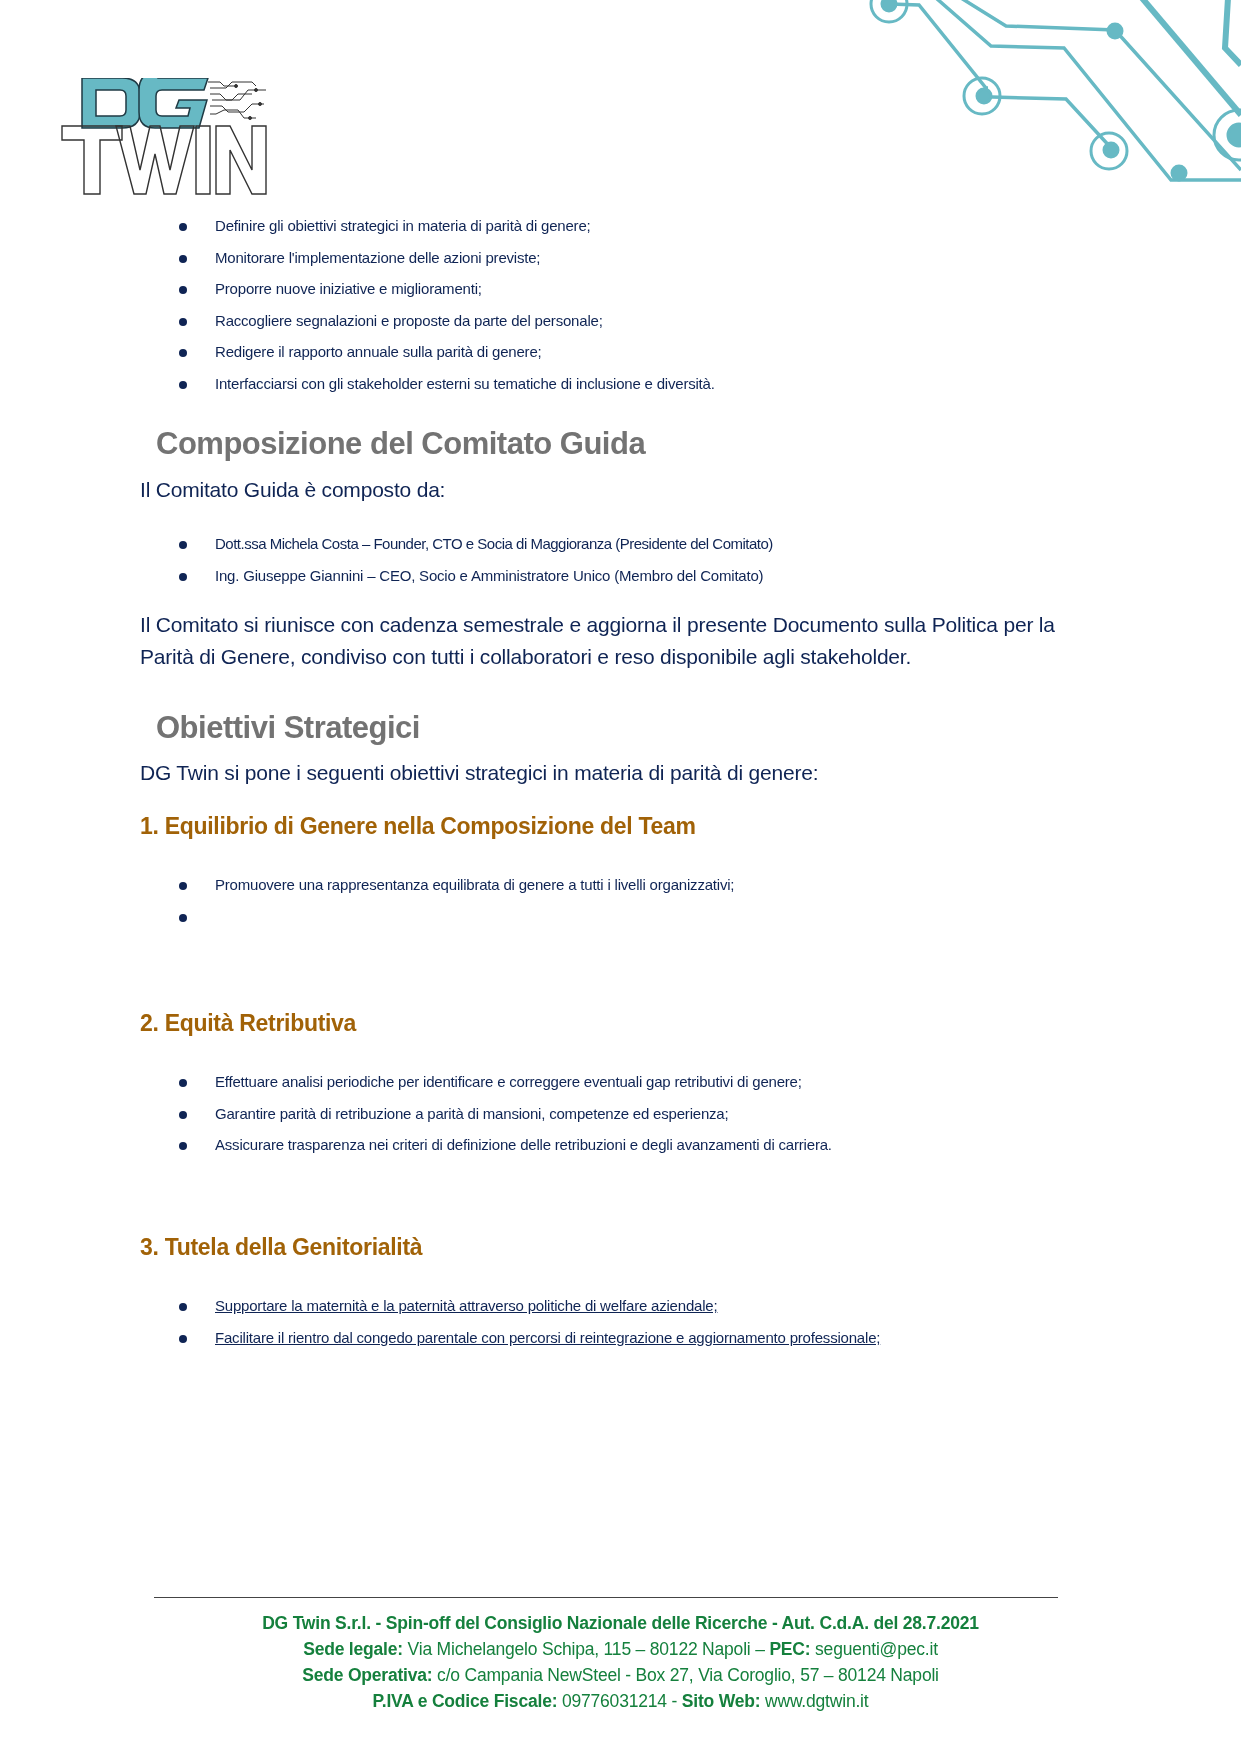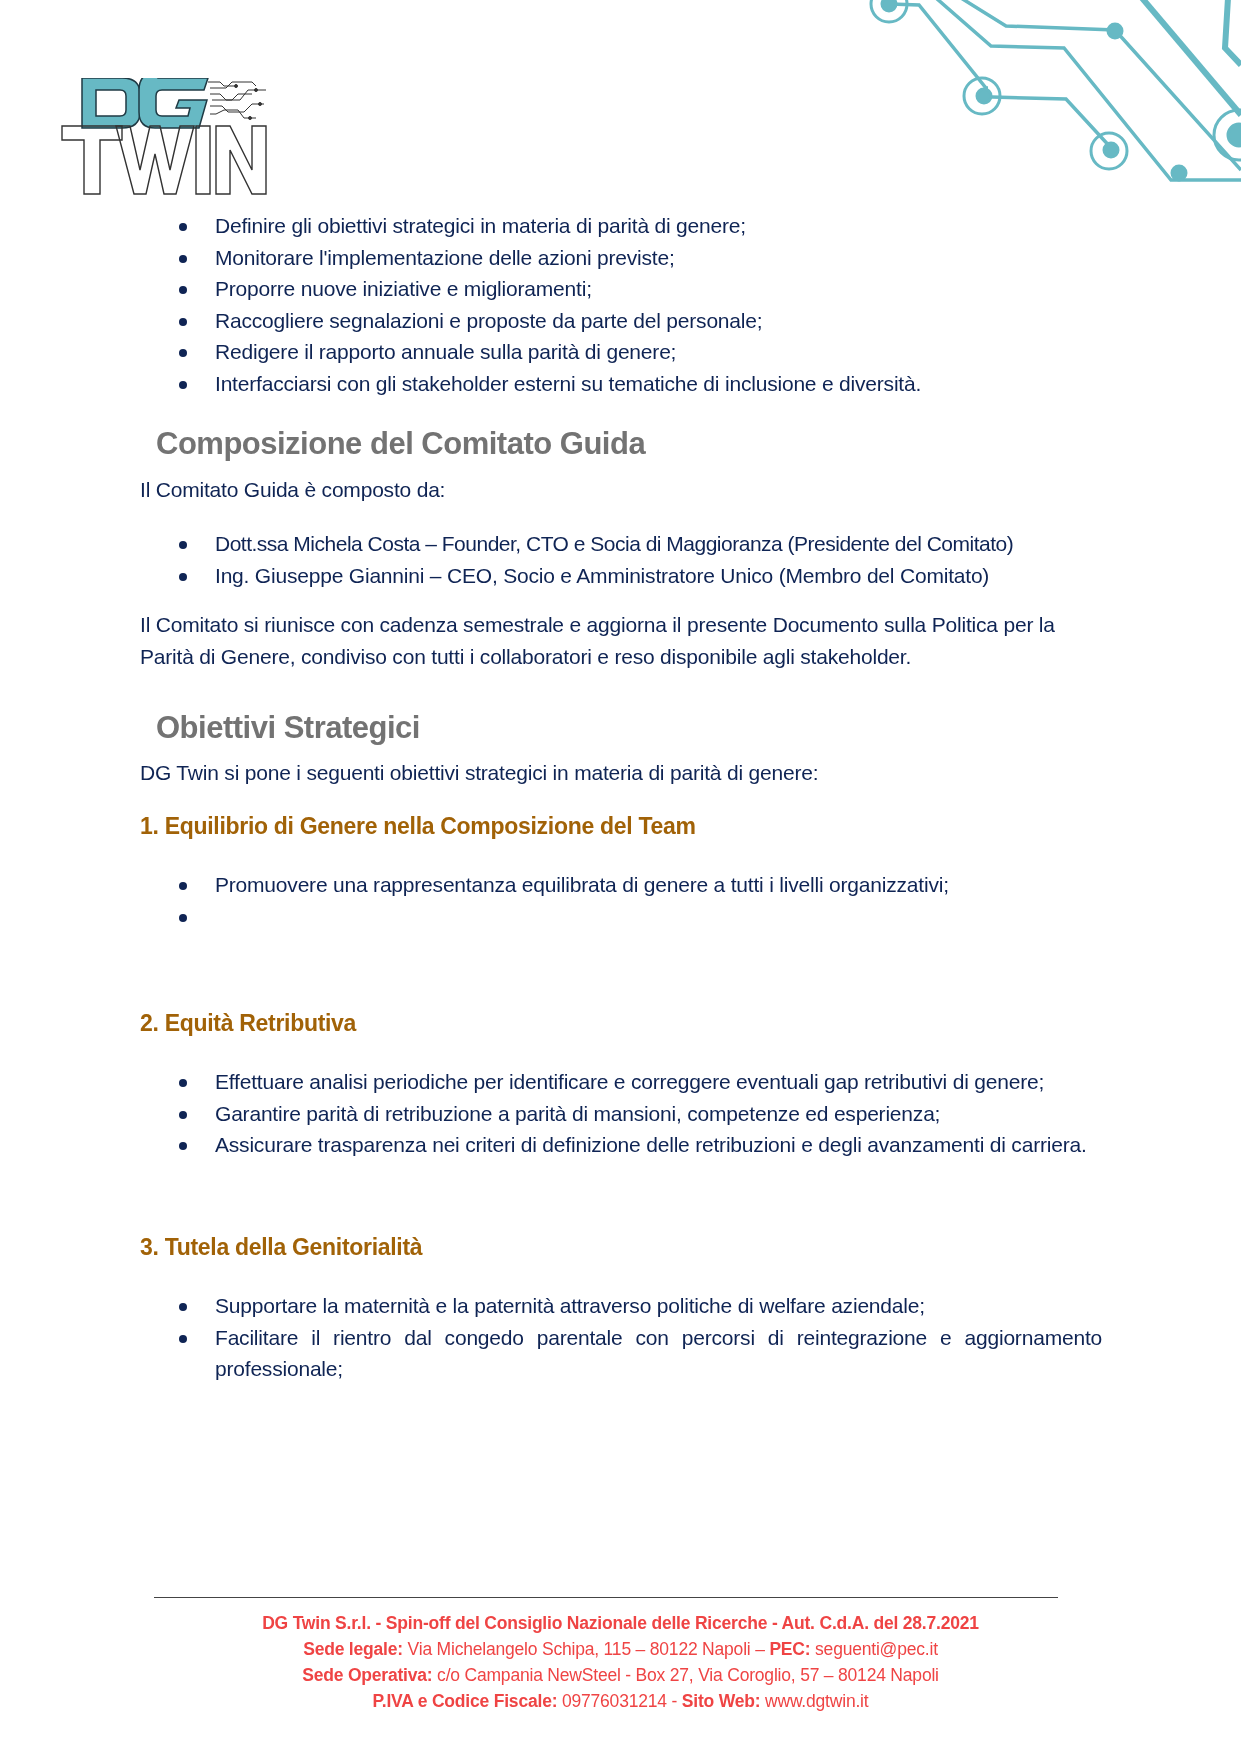--- a/index.html
+++ b/index.html
@@ -5,33 +5,33 @@
   html, body { margin: 0; padding: 0; background: #ffffff; }
   body {
     width: 1241px; height: 1755px; position: relative; overflow: hidden;
     font-family: "Liberation Sans", sans-serif; color: #0f2454;
   }
   .logo { position: absolute; left: 60px; top: 78px; width: 210px; height: 118px; }
   .circuit { position: absolute; right: 0; top: 0; width: 420px; height: 200px; }
   .content { position: absolute; left: 140px; top: 0; width: 962px; }
   .bullets { list-style: none; margin: 0; padding: 0; }
   .bullets li {
-    position: relative; padding-left: 75px; font-size: 21px; line-height: 31.5px;
+    position: relative; padding-left: 75px; font-size: 15px; line-height: 31.5px;
     text-align: justify; letter-spacing: -0.2px;
   }
   .bullets li .dot {
     position: absolute; left: 39px; top: 13px; width: 8px; height: 8px;
     border-radius: 50%; background: #0f2454;
   }
   .h2 { font-size: 31px; font-weight: bold; letter-spacing: -0.5px; margin: 16px; color: #737373; }
   .h3 { font-size: 23px; font-weight: bold; letter-spacing: -0.3px; margin: 0; color: #a16207; }
   .p { font-size: 21px; line-height: 31.5px; margin: 0; letter-spacing: -0.2px; }
   .abs { position: absolute; left: 0; right: 0; }
   .footer-line { position: absolute; left: 154px; width: 904px; top: 1597px; height: 1px; background: #444; }
-  .footer { position: absolute; left: 0; width: 1241px; top: 1610px; text-align: center; color: #ef4444; font-size: 17.5px; line-height: 26px; letter-spacing: -0.2px; }
+  .footer { position: absolute; left: 0; width: 1241px; top: 1610px; text-align: center; color: #15803d; font-size: 17.5px; line-height: 26px; letter-spacing: -0.2px; }
   .footer b { font-weight: bold; }
 </style>
 </head>
 <body>
 
 <svg class="logo" viewBox="0 0 210 118">
   <g>
     <path d="M22 0 h40 q18 0 18 16 v18 q0 16 -18 16 h-40 z M36 12 v26 h24 q6 0 6 -6 v-14 q0 -6 -6 -6 z" fill="#67b9c4" stroke="#1f3a44" stroke-width="1.5" fill-rule="evenodd"></path>
     <path d="M98 0 h50 l-4 12 h-42 q-6 0 -6 6 v14 q0 6 6 6 h26 l2 -8 h-14 l3 -8 h28 l-8 28 h-44 q-16 0 -16 -16 v-22 q0 -18 19 -18 z" fill="#67b9c4" stroke="#1f3a44" stroke-width="1.5"></path>
   </g>
@@ -109,21 +109,21 @@
   </ul>
 
   <h3 class="h3 abs" style="top:1010px;">2. Equità Retributiva</h3>
   <ul class="bullets abs" style="top:1066px;">
     <li><span class="dot"></span><span>Effettuare analisi periodiche per identificare e correggere eventuali gap retributivi di genere;</span></li>
     <li><span class="dot"></span><span>Garantire parità di retribuzione a parità di mansioni, competenze ed esperienza;</span></li>
     <li><span class="dot"></span><span>Assicurare trasparenza nei criteri di definizione delle retribuzioni e degli avanzamenti di carriera.</span></li>
   </ul>
 
   <h3 class="h3 abs" style="top:1234px;">3. Tutela della Genitorialità</h3>
-  <ul class="bullets abs" style="top:1290px;">
+  <ul class="bullets abs" style="top:1290px;text-decoration:underline;">
     <li><span class="dot"></span><span>Supportare la maternità e la paternità attraverso politiche di welfare aziendale;</span></li>
     <li><span class="dot"></span><span>Facilitare il rientro dal congedo parentale con percorsi di reintegrazione e aggiornamento professionale;</span></li>
   </ul>
 </div>
 
 <div class="footer-line"></div>
 <div class="footer">
   <div><b>DG Twin S.r.l. - Spin-off del Consiglio Nazionale delle Ricerche - Aut. C.d.A. del 28.7.2021</b></div>
   <div><b>Sede legale:</b><span> Via Michelangelo Schipa, 115 – 80122 Napoli – </span><b>PEC:</b><span> seguenti@pec.it</span></div>
   <div><b>Sede Operativa:</b><span> c/o Campania NewSteel - Box 27, Via Coroglio, 57 – 80124 Napoli</span></div>

